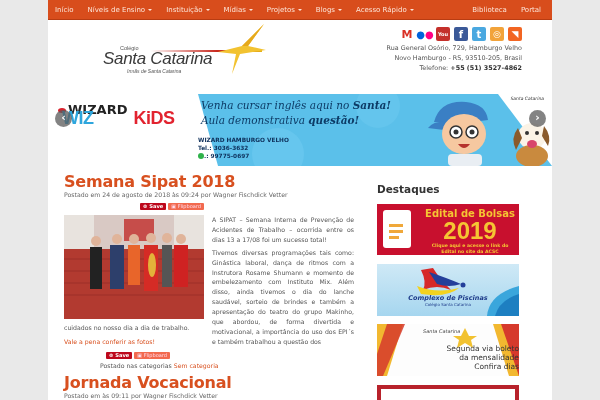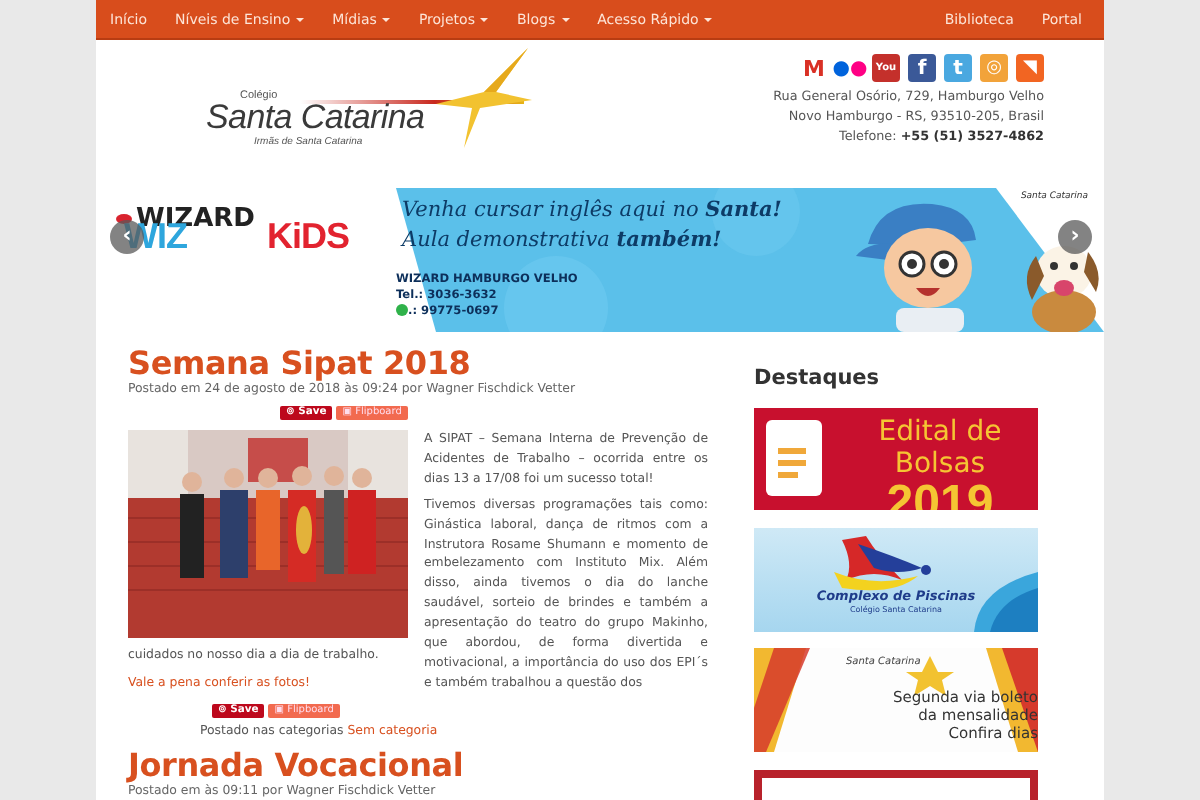--- a/index.html
+++ b/index.html
@@ -61,37 +61,38 @@
   
   .side-title { position: absolute; left: 329px; top: 183px; font-size: 10.5px; font-weight: bold; color: #333; }
   .side-banner { position: absolute; left: 329px; width: 142px; cursor: pointer; overflow: hidden; }
   .sb1 { top: 204px; height: 51px; background: #c8102e; }
   .sb2 { top: 264px; height: 52px; background: linear-gradient(180deg, #cfe9f6 0%, #a6d6ef 100%); }
   .sb3 { top: 324px; height: 52px; background: #fdfdfd; }
   .sb4 { top: 385px; height: 20px; background: #b8222b; }
   .doc-icon { position: absolute; left: 6px; top: 6px; width: 28px; height: 38px; background: #fff; border-radius: 3px; }
   .doc-icon .ln { position: absolute; left: 6px; height: 2.5px; background: #f0a83a; }
   .edital { position: absolute; left: 48px; top: 4px; width: 90px; text-align: center; color: #f5c533; }
-  .edital .t1 { font-size: 14px; font-weight: normal; }
+  .edital .t1 { font-size: 10px; font-weight: bold; }
   .edital .t2 { font-size: 24px; font-weight: bold; line-height: 24px; font-family: "Liberation Sans", sans-serif; }
   .edital .t3 { font-size: 4.6px; font-weight: bold; line-height: 6px; }
   .piscinas { position: absolute; left: 0; width: 100%; top: 30px; text-align: center; color: #fff; }
   .piscinas .p1 { font-size: 6.5px; font-style: italic; font-weight: bold; color: #1f3c8a; }
   .piscinas .p2 { font-size: 4px; color: #1f3c8a; }
   .boleto { position: absolute; left: 0; width: 100%; top: 20px; text-align: right; font-size: 7.5px; color: #333; line-height: 9px; }
   .boleto-logo { position: absolute; left: 46px; top: 4px; font-size: 5px; font-style: italic; color: #444; }
 </style>
 </head>
 <body>
 
 <div class="page">
 
   <div class="nav">
     <div class="nav-item"><span>Início</span></div>
     <div class="nav-item"><span>Níveis de Ensino</span><span class="caret"></span></div>
+    <div class="nav-item"><span>Instituição</span><span class="caret"></span></div>
     <div class="nav-item"><span>Mídias</span><span class="caret"></span></div>
     <div class="nav-item"><span>Projetos</span><span class="caret"></span></div>
     <div class="nav-item"><span>Blogs</span><span class="caret"></span></div>
     <div class="nav-item"><span>Acesso Rápido</span><span class="caret"></span></div>
     <div class="nav-spacer"></div>
     <div class="nav-item"><span>Biblioteca</span></div>
     <div class="nav-item" style="padding-right:11px;"><span>Portal</span></div>
   </div>
 
   <div class="logo">
@@ -129,21 +130,21 @@
       <polygon points="0,0 150,0 170,72 0,72" fill="#ffffff"></polygon>
       <polygon points="108,0 150,0 125,72 95,72" fill="#ffffff"></polygon>
       <circle cx="230" cy="60" r="26" fill="#6ecaf0" opacity="0.6"></circle>
       <circle cx="330" cy="12" r="22" fill="#6ecaf0" opacity="0.5"></circle>
       <polygon points="450,0 504,0 504,72" fill="#ffffff"></polygon>
     </svg>
     <div class="wizard"><span class="dot"></span><span>WIZARD</span></div>
     <div class="wizkids"><span class="w">WIZ</span><span class="k">KiDS</span></div>
     <div class="slogan">
       <div><span>Venha cursar inglês aqui no </span><b>Santa!</b></div>
-      <div><span>Aula demonstrativa </span><b>também!</b></div>
+      <div><span>Aula demonstrativa </span><b>questão!</b></div>
     </div>
     <div class="contact">
       <div>WIZARD HAMBURGO VELHO</div>
       <div>Tel.: 3036-3632</div>
       <div><span class="wa"></span><span>.: 99775-0697</span></div>
     </div>
     <svg class="boy" viewBox="0 0 72 68">
       <path d="M8,24 Q14,2 40,4 Q60,6 62,22 L30,26 Q14,24 8,24 Z" fill="#3a7fc4"></path>
       <path d="M2,30 Q8,22 26,24 L18,32 Z" fill="#3a7fc4"></path>
       <ellipse cx="38" cy="36" rx="22" ry="20" fill="#f6c8a0"></ellipse>

